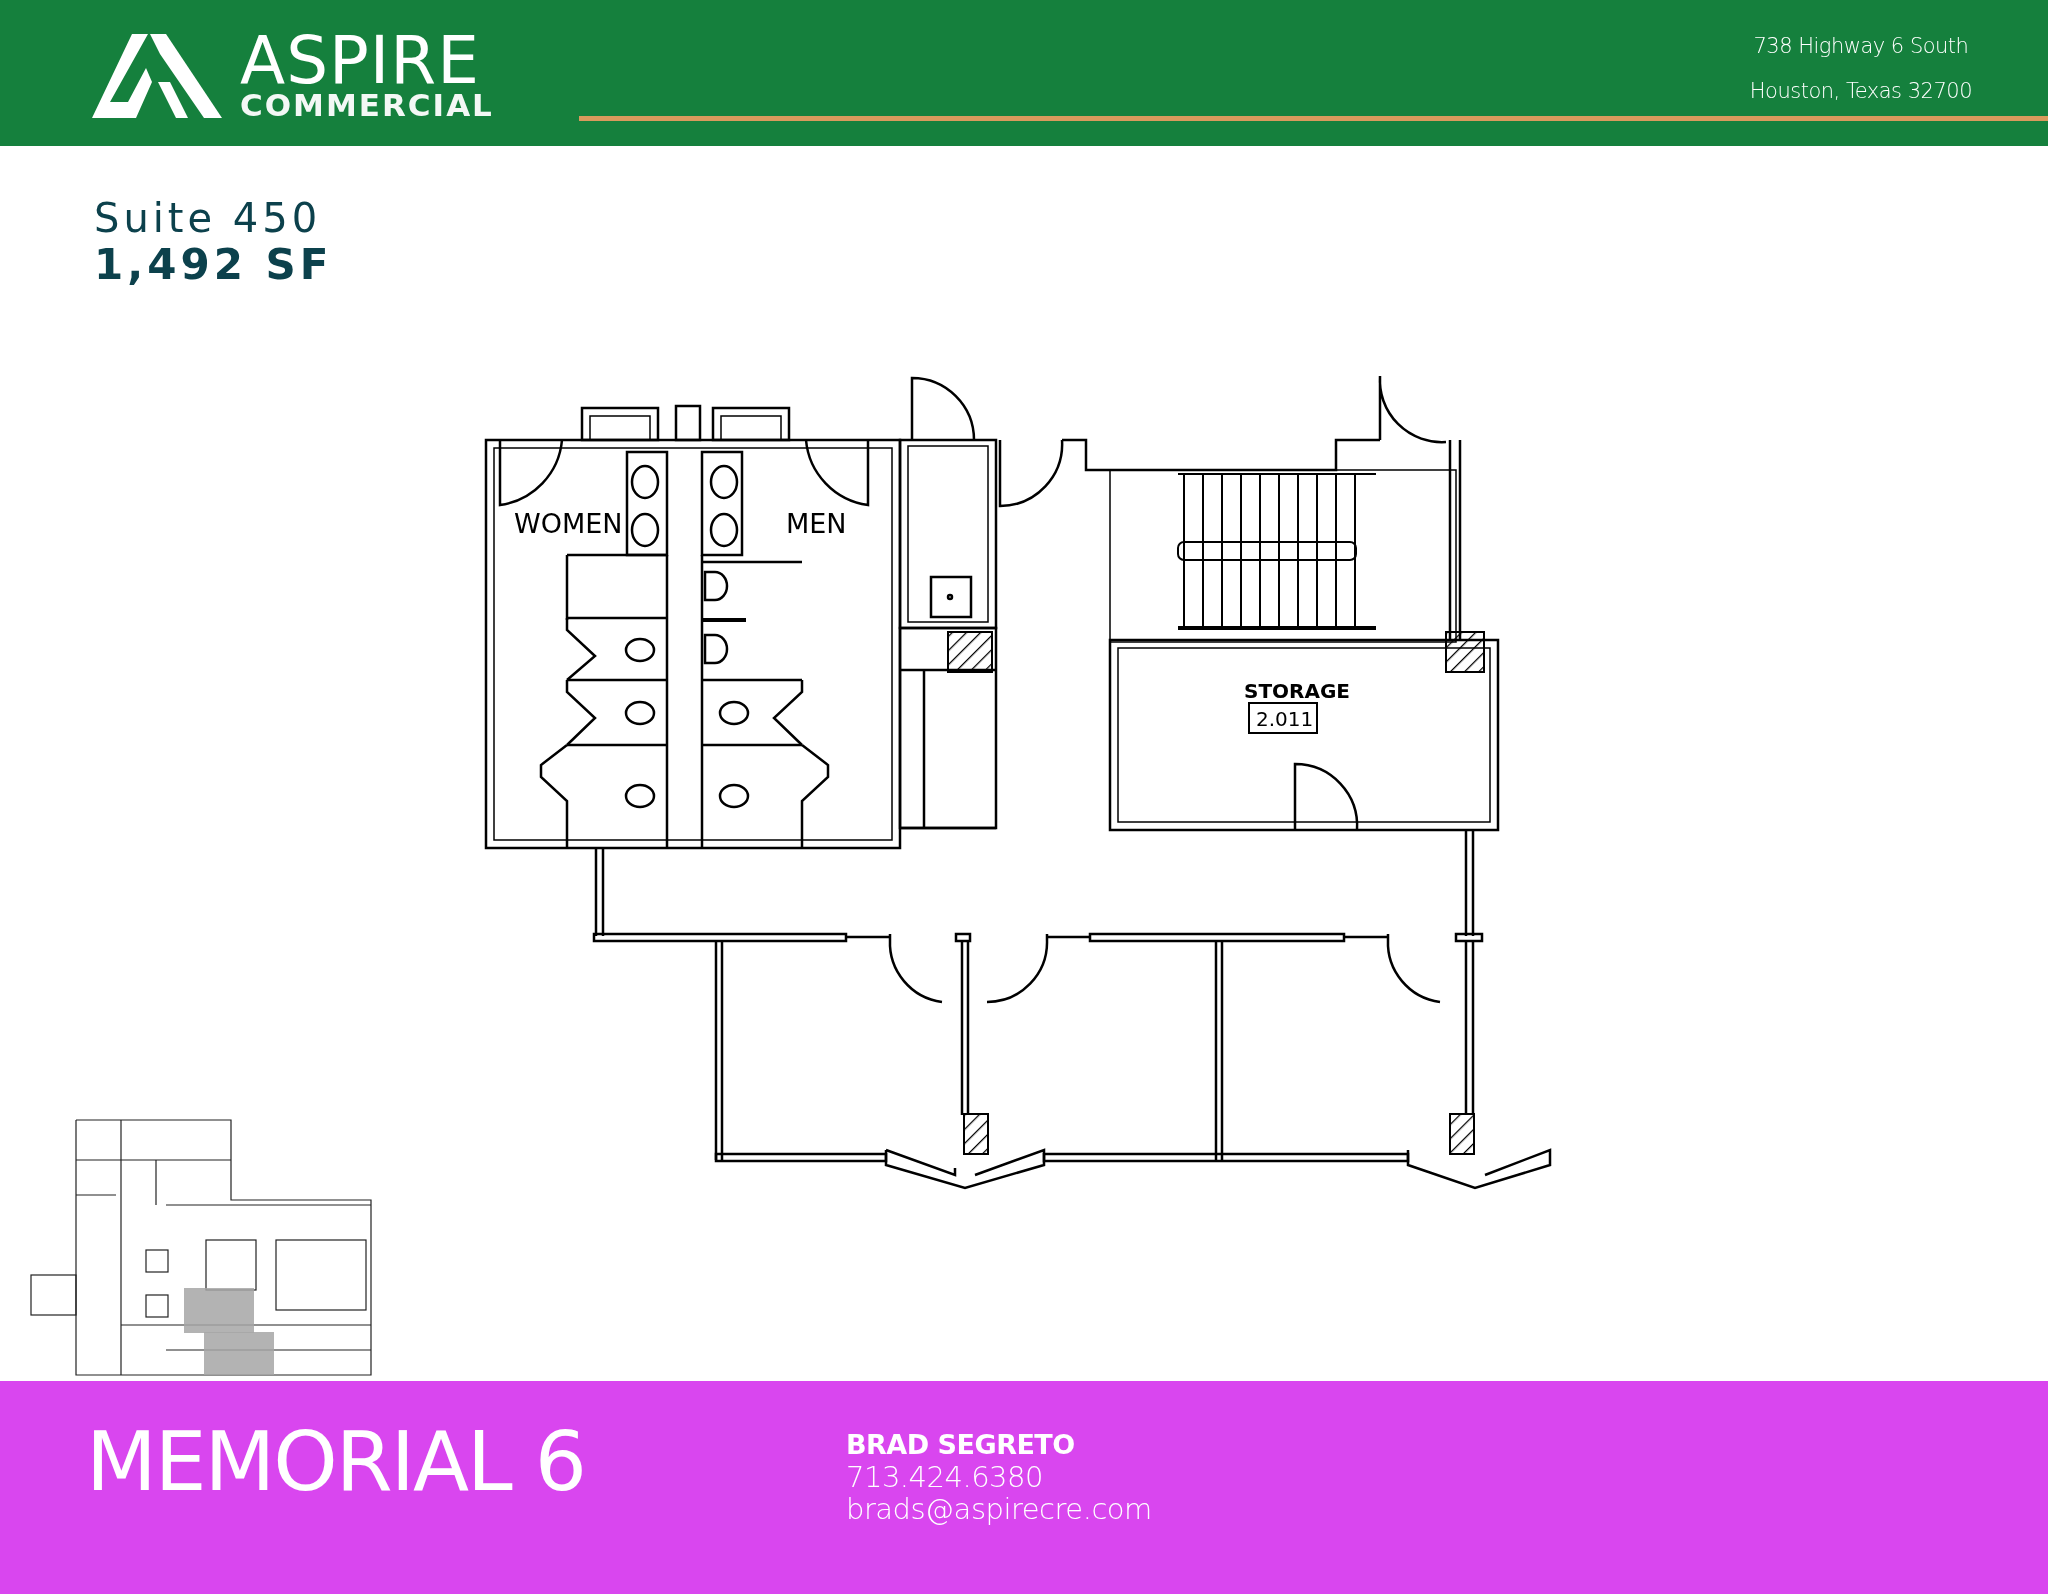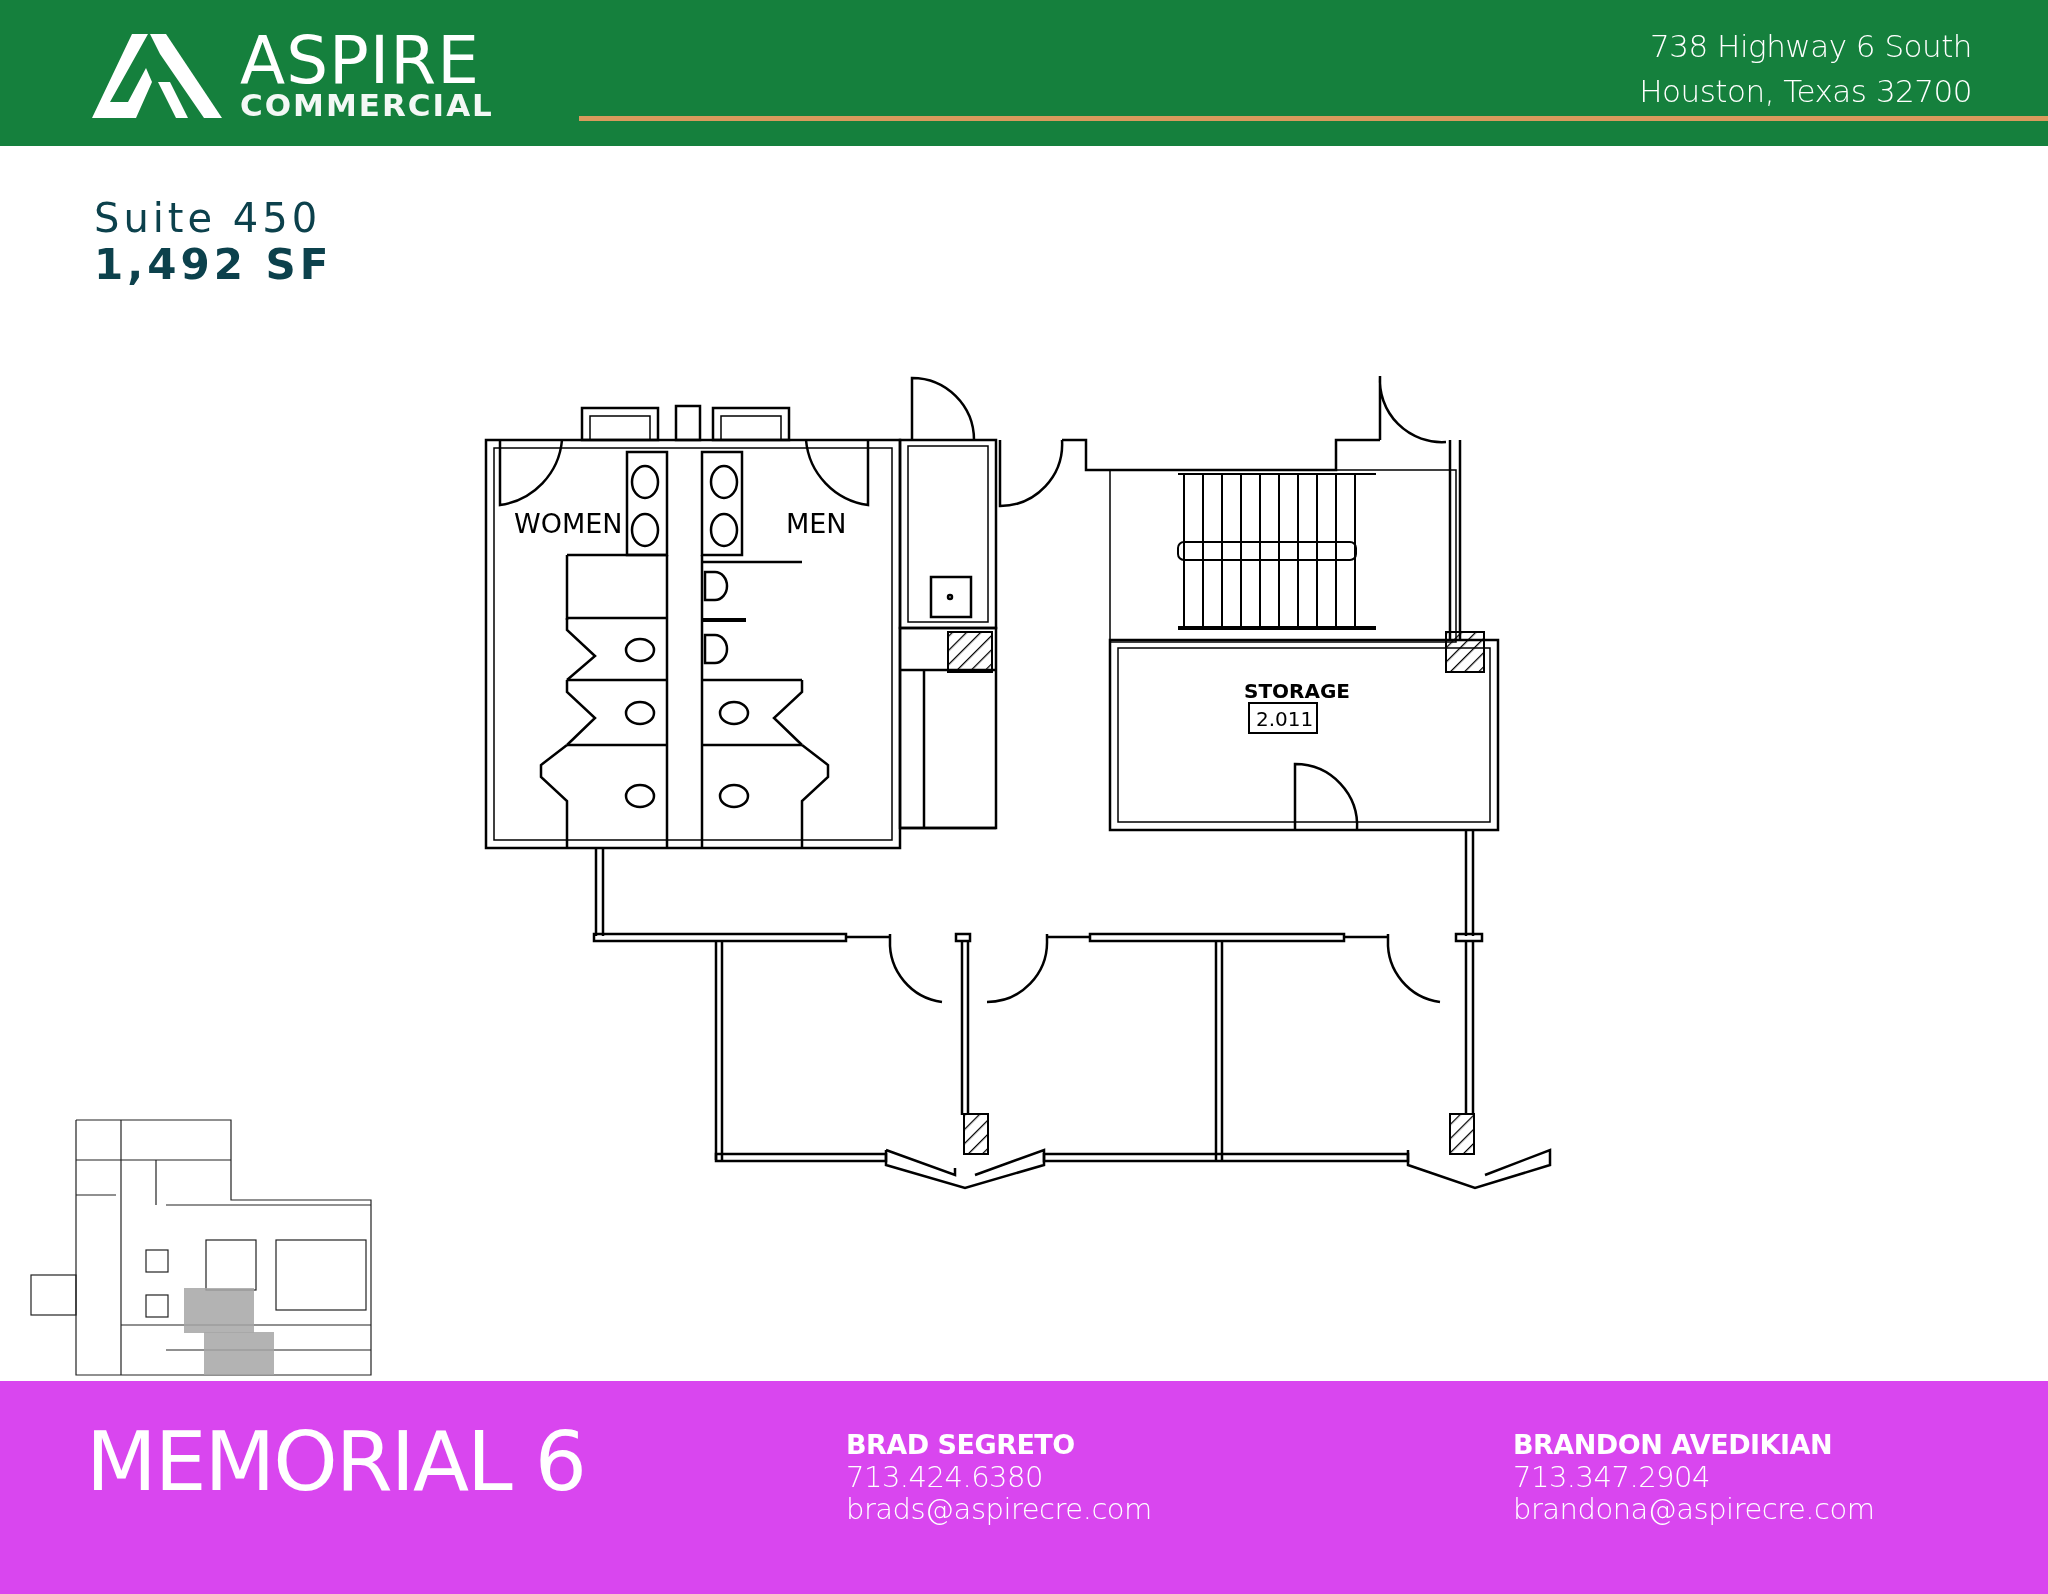--- a/index.html
+++ b/index.html
@@ -2,21 +2,21 @@
 <html><head>
 <meta charset="utf-8">
 <style>
   html, body { margin: 0; padding: 0; }
   body { width: 2048px; height: 1594px; position: relative; background: #ffffff; overflow: hidden; font-family: "Liberation Sans", sans-serif; }
   .header { position: absolute; left: 0; top: 0; width: 2048px; height: 146px; background: #15803d; padding-left: 20px; }
   .logo { position: absolute; left: 92px; top: 32px; width: 400px; height: 90px; }
   .logo-word { position: absolute; left: 148px; top: -4px; color: #fff; font-size: 66px; letter-spacing: 1px; font-family: "DejaVu Sans", sans-serif; font-weight: normal; line-height: 1; }
   .logo-sub { position: absolute; left: 148px; top: 58px; color: #fff; font-size: 31px; letter-spacing: 2px; font-family: "DejaVu Sans", sans-serif; font-weight: 700; line-height: 1; opacity: .95; }
   .accent-line { position: absolute; left: 579px; top: 116px; width: 1469px; height: 5px; background: #d99a5d; }
-  .address { position: absolute; right: 96px; top: 24px; text-align: right; color: #fff; font-size: 31px; line-height: 45px; font-family: "DejaVu Sans", sans-serif; font-weight: 200; letter-spacing: -0.5px; }
+  .address { position: absolute; right: 96px; top: 24px; text-align: center; color: #fff; font-size: 21px; line-height: 45px; font-family: "DejaVu Sans", sans-serif; font-weight: 200; letter-spacing: -0.5px; }
   .suite { position: absolute; left: 94px; top: 198px; color: #0c414c; font-family: "DejaVu Sans", sans-serif; line-height: 1; }
   .suite .name { font-size: 40px; letter-spacing: 4px; display: block; }
   .suite .sf { font-size: 42px; letter-spacing: 4px; display: block; margin-top: 6px; font-weight: bold; }
   .plan { position: absolute; left: 470px; top: 370px; }
   .keyplan { position: absolute; left: 26px; top: 1110px; }
   .footer { position: absolute; left: 0; top: 1381px; width: 2048px; height: 213px; background: #d946ef; color: #fff; }
   .bldg { position: absolute; left: 86px; top: 40px; font-size: 82px; font-family: "DejaVu Sans", sans-serif; letter-spacing: -2px; line-height: 1; }
   .contact { position: absolute; top: 48px; font-family: "DejaVu Sans", sans-serif; line-height: 32px; }
   .contact .n { font-size: 27px; font-weight: bold; display: block; letter-spacing: -0.5px; }
   .contact .p, .contact .e { font-size: 29px; display: block; font-weight: 200; letter-spacing: -0.5px; }
@@ -206,18 +206,13 @@
   <rect x="178" y="222" width="70" height="43" fill="#a6a6a6" opacity=".85"></rect>
 </svg>
 
 <div class="footer">
   <div class="bldg">MEMORIAL 6</div>
   <div class="contact c1">
     <span class="n">BRAD SEGRETO</span>
     <span class="p">713.424.6380</span>
     <span class="e">brads@aspirecre.com</span>
   </div>
-  <div class="contact c2">
-    <span class="n">BRANDON AVEDIKIAN</span>
-    <span class="p">713.347.2904</span>
-    <span class="e">brandona@aspirecre.com</span>
-  </div>
 </div>
 
 </body></html>

